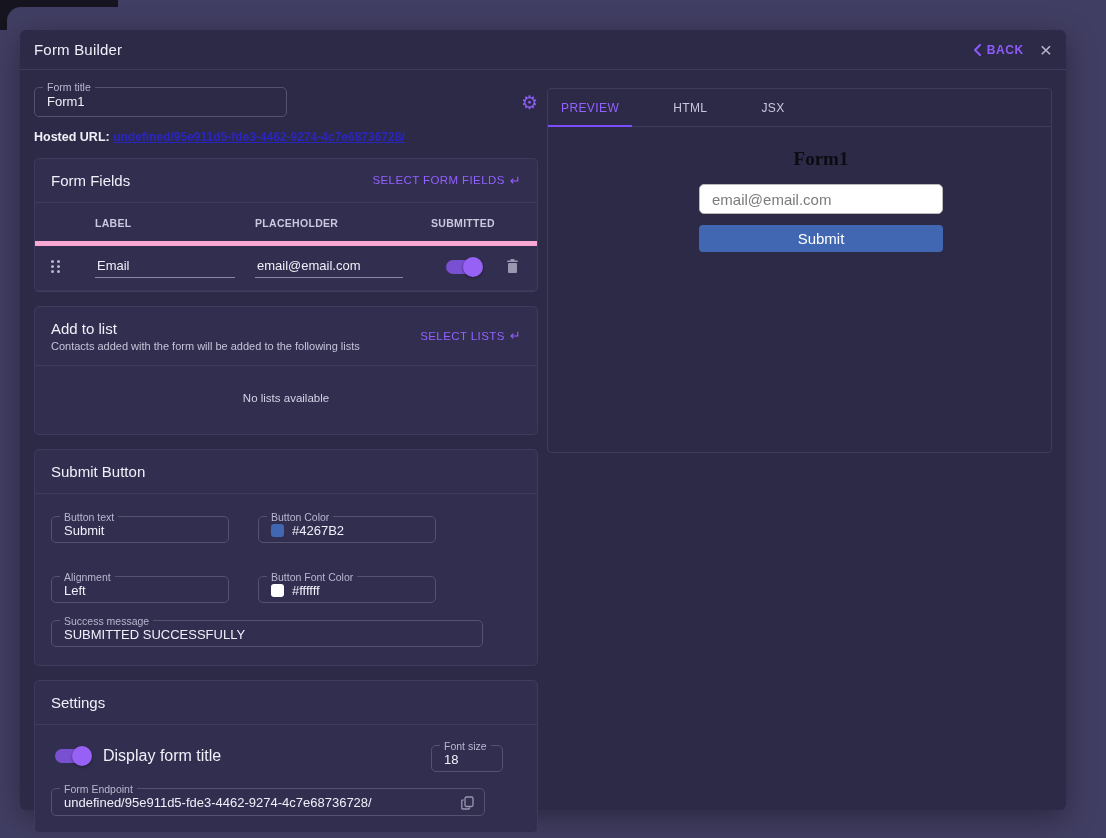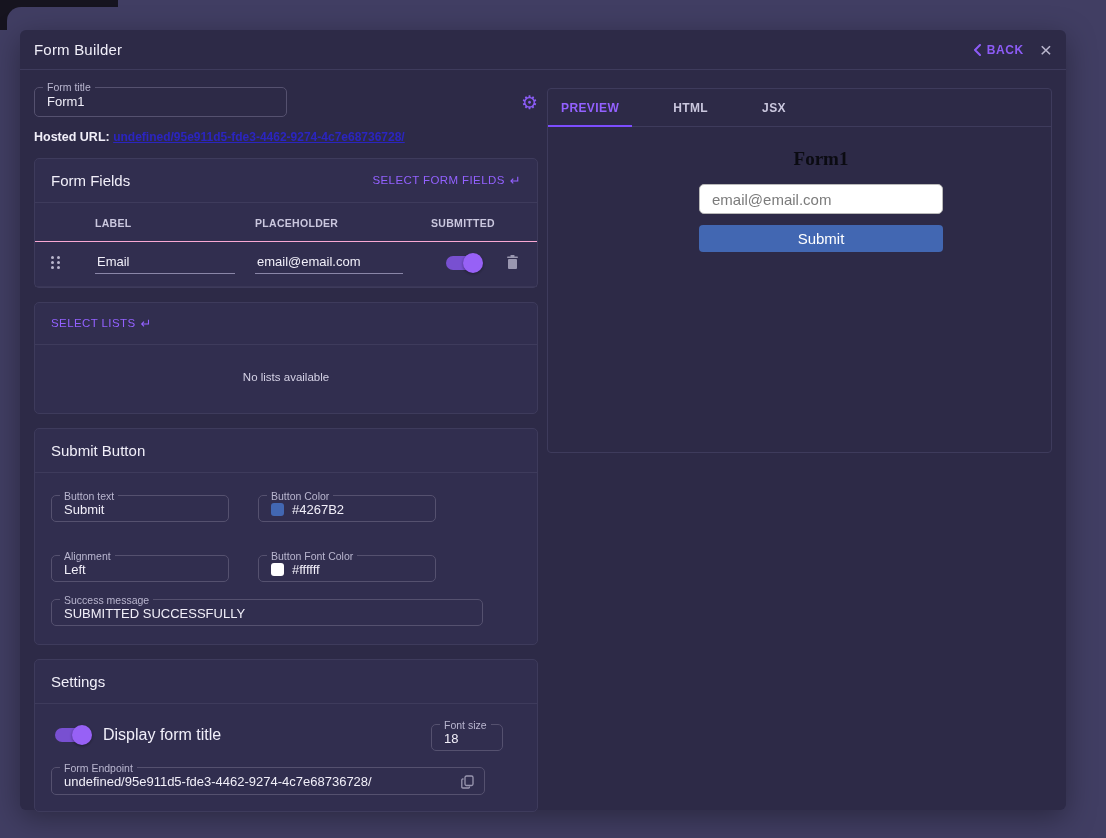--- a/index.html
+++ b/index.html
@@ -42,21 +42,21 @@
   .card { border:1px solid #3e3b5c; border-radius:5px; background:#312e4f; margin-top:14px; }
   .card-head { padding:13px 16px; display:flex; align-items:center; justify-content:space-between;
                border-bottom:1px solid #3e3b5c; }
   .card-title { color:#f1eff9; font-size:15px; font-weight:500; }
   .card-sub { color:#c6c3da; font-size:11px; font-weight:400; margin-top:3px; }
   .sel-link { color:#9361ff; font-size:11.5px; font-weight:500; letter-spacing:.4px; cursor:pointer;
               white-space:nowrap; display:flex; align-items:center; gap:5px; }
   .ret-arrow { font-size:13px; }
 
   
-  .tbl-head { display:flex; align-items:flex-start; padding:14px 16px 12px 16px; border-bottom:1px solid #f9a8d4; }
+  .tbl-head { display:flex; align-items:flex-start; padding:14px 16px 12px 16px; border-bottom:5px solid #f9a8d4; }
   .tbl-head .c { font-size:10.5px; font-weight:700; color:#cac7de; letter-spacing:.3px; }
   .c-drag { width:44px; }
   .c-label { width:160px; }
   .c-ph { width:168px; }
   .c-req { width:80px; text-align:center; }
   .c-del { flex:1; }
   .tbl-row { display:flex; align-items:center; padding:10px 16px 12px 16px; border-bottom:1px solid #3a3757; }
   .drag-handle { width:44px; display:flex; cursor:grab; }
   .dots { display:grid; grid-template-columns:3px 3px; gap:2px 3px; }
   .dots i { width:3px; height:3px; border-radius:50%; background:#b9b6cd; }
@@ -96,21 +96,21 @@
   .st-toggle-label { color:#f1eff9; font-size:16px; }
   .fontsize-field { width:72px; height:31px; margin-right:18px; }
   .endpoint-field { margin-top:12px; width:434px; height:32px; }
   .endpoint-inner { display:flex; align-items:center; justify-content:space-between; padding:1px 10px 6px 12px; }
   .endpoint-text { color:#f1eff9; font-size:13px; white-space:nowrap; }
   .copy-btn { cursor:pointer; display:flex; }
 
   
   .panel { border:1px solid #3e3b5c; border-radius:4px; height:365px; background:#2d2a47; }
   .tabs { display:flex; border-bottom:1px solid #3e3b5c; }
-  .tab { padding:12px 13px 11px 13px; font-size:12px; font-weight:700; letter-spacing:.4px;
+  .tab { padding:12px 13px 11px 13px; font-size:12px; font-weight:400; letter-spacing:.4px;
          color:#cac7de; cursor:pointer; position:relative; }
   .tab.active { color:#9361ff; }
   .tab.active::after { content:""; position:absolute; left:0; right:0; bottom:-1px; height:2px; background:#7c4dff; }
   .tab-gap { width:28px; }
   .preview-stage { padding-top:21px; }
   .preview-form { width:244px; margin-left:151px; display:flex; flex-direction:column; }
   .preview-title { font-family:"Liberation Serif", serif; font-weight:700; font-size:19px; color:#0b0b12;
                    text-align:center; margin-bottom:14px; }
   .preview-input { height:30px; border-radius:5px; border:1px solid #b9b9b9; background:#fff;
                    font-size:15px; padding:0 12px; font-family:"Liberation Sans",sans-serif;
@@ -197,20 +197,24 @@
               <rect x="2" y="4" width="9" height="10" rx="1" fill="#9a97b0"></rect>
               <rect x="1" y="1.5" width="11" height="1.6" rx="0.8" fill="#9a97b0"></rect>
               <rect x="4.5" y="0" width="4" height="2" rx="0.6" fill="#9a97b0"></rect>
             </svg>
           </div>
         </div>
       </div>
 
       <div class="card">
         <div class="card-head">
+          <div>
+            <div class="card-title">Add to list</div>
+            <div class="card-sub">Contacts added with the form will be added to the following lists</div>
+          </div>
           <div class="sel-link">
             <span>SELECT LISTS</span>
             <span class="ret-arrow">↵</span>
           </div>
         </div>
         <div class="empty-body">No lists available</div>
       </div>
 
       <div class="card">
         <div class="card-head">

